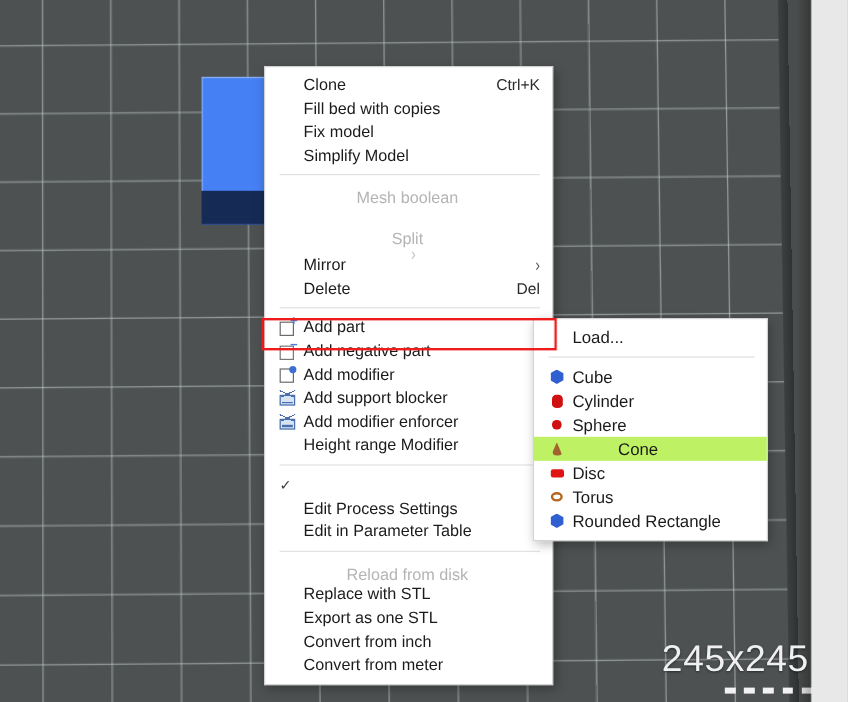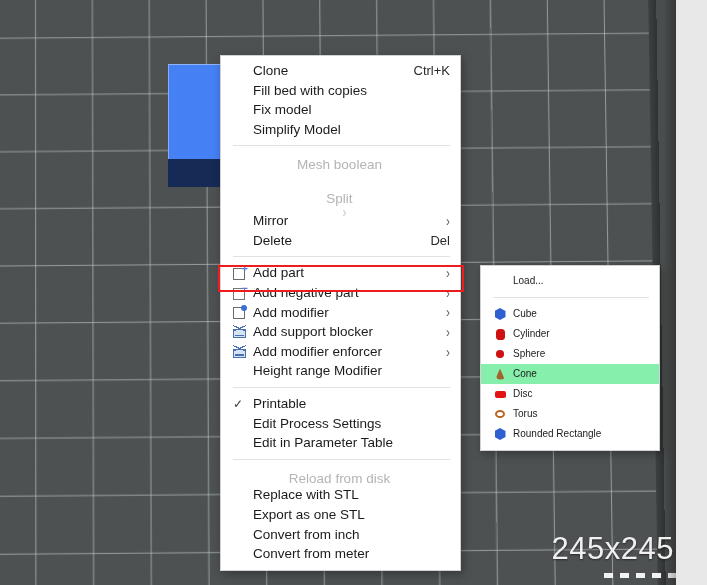--- a/index.html
+++ b/index.html
@@ -137,21 +137,21 @@
     padding-left: 14px;
   }
   .menu-item .arrow {
     color: #5c5c5c;
     font-size: 12px;
     padding-left: 10px;
     transform: scaleY(1.25);
   }
   .menu-item.disabled { color: #b4b4b4; flex-direction: column; }
   .menu-item.disabled .arrow { color: #c4c4c4; }
-  .menu-item.hovered { background: #86efac; }
+  .menu-item.hovered { background: #bef264; gap: 38px; }
   .menu-sep {
     height: 1px;
     background: #e2e2e2;
     margin: 6px 10px 6px 12px;
   }
   .check {
     font-size: 12px;
     color: #3a3a3a;
     line-height: 1;
   }
@@ -213,27 +213,27 @@
     left: 218px; top: 265px;
     width: 246px; height: 27px;
     border: 2.4px solid #ee1c1c;
     pointer-events: none;
     z-index: 40;
   }
 
   
   .submenu {
     position: absolute;
-    left: 480px; top: 265px;
-    width: 180px;
+    left: 444px; top: 265px;
+    width: 196px;
     background: #ffffff;
     border: 1px solid #d2d2d2;
     box-shadow: 2px 3px 9px rgba(0,0,0,.30);
     padding: 5px 0 6px 0;
-    font-size: 10px;
+    font-size: 14px;
     color: #1b1b1b;
   }
   .submenu .menu-item { height: 20px; padding-left: 6px; }
   .submenu .ic { width: 26px; min-width: 26px; justify-content: center; padding-left: 0; }
   .submenu .menu-sep { margin: 6px 10px 6px 12px; }
 
   
   .g { display: block; }
   .g-cube {
     width: 11px; height: 12px;
@@ -389,21 +389,20 @@
       </div>
       <div class="menu-item">
         <span class="ic"></span>
         <span class="lbl">Height range Modifier</span>
       </div>
       <div class="menu-sep"></div>
       <div class="menu-item">
         <span class="ic">
           <span class="check">✓</span>
         </span>
-        <span class="lbl">Printable</span>
       </div>
       <div class="menu-item">
         <span class="ic"></span>
         <span class="lbl">Edit Process Settings</span>
       </div>
       <div class="menu-item">
         <span class="ic"></span>
         <span class="lbl">Edit in Parameter Table</span>
       </div>
       <div class="menu-sep"></div>

